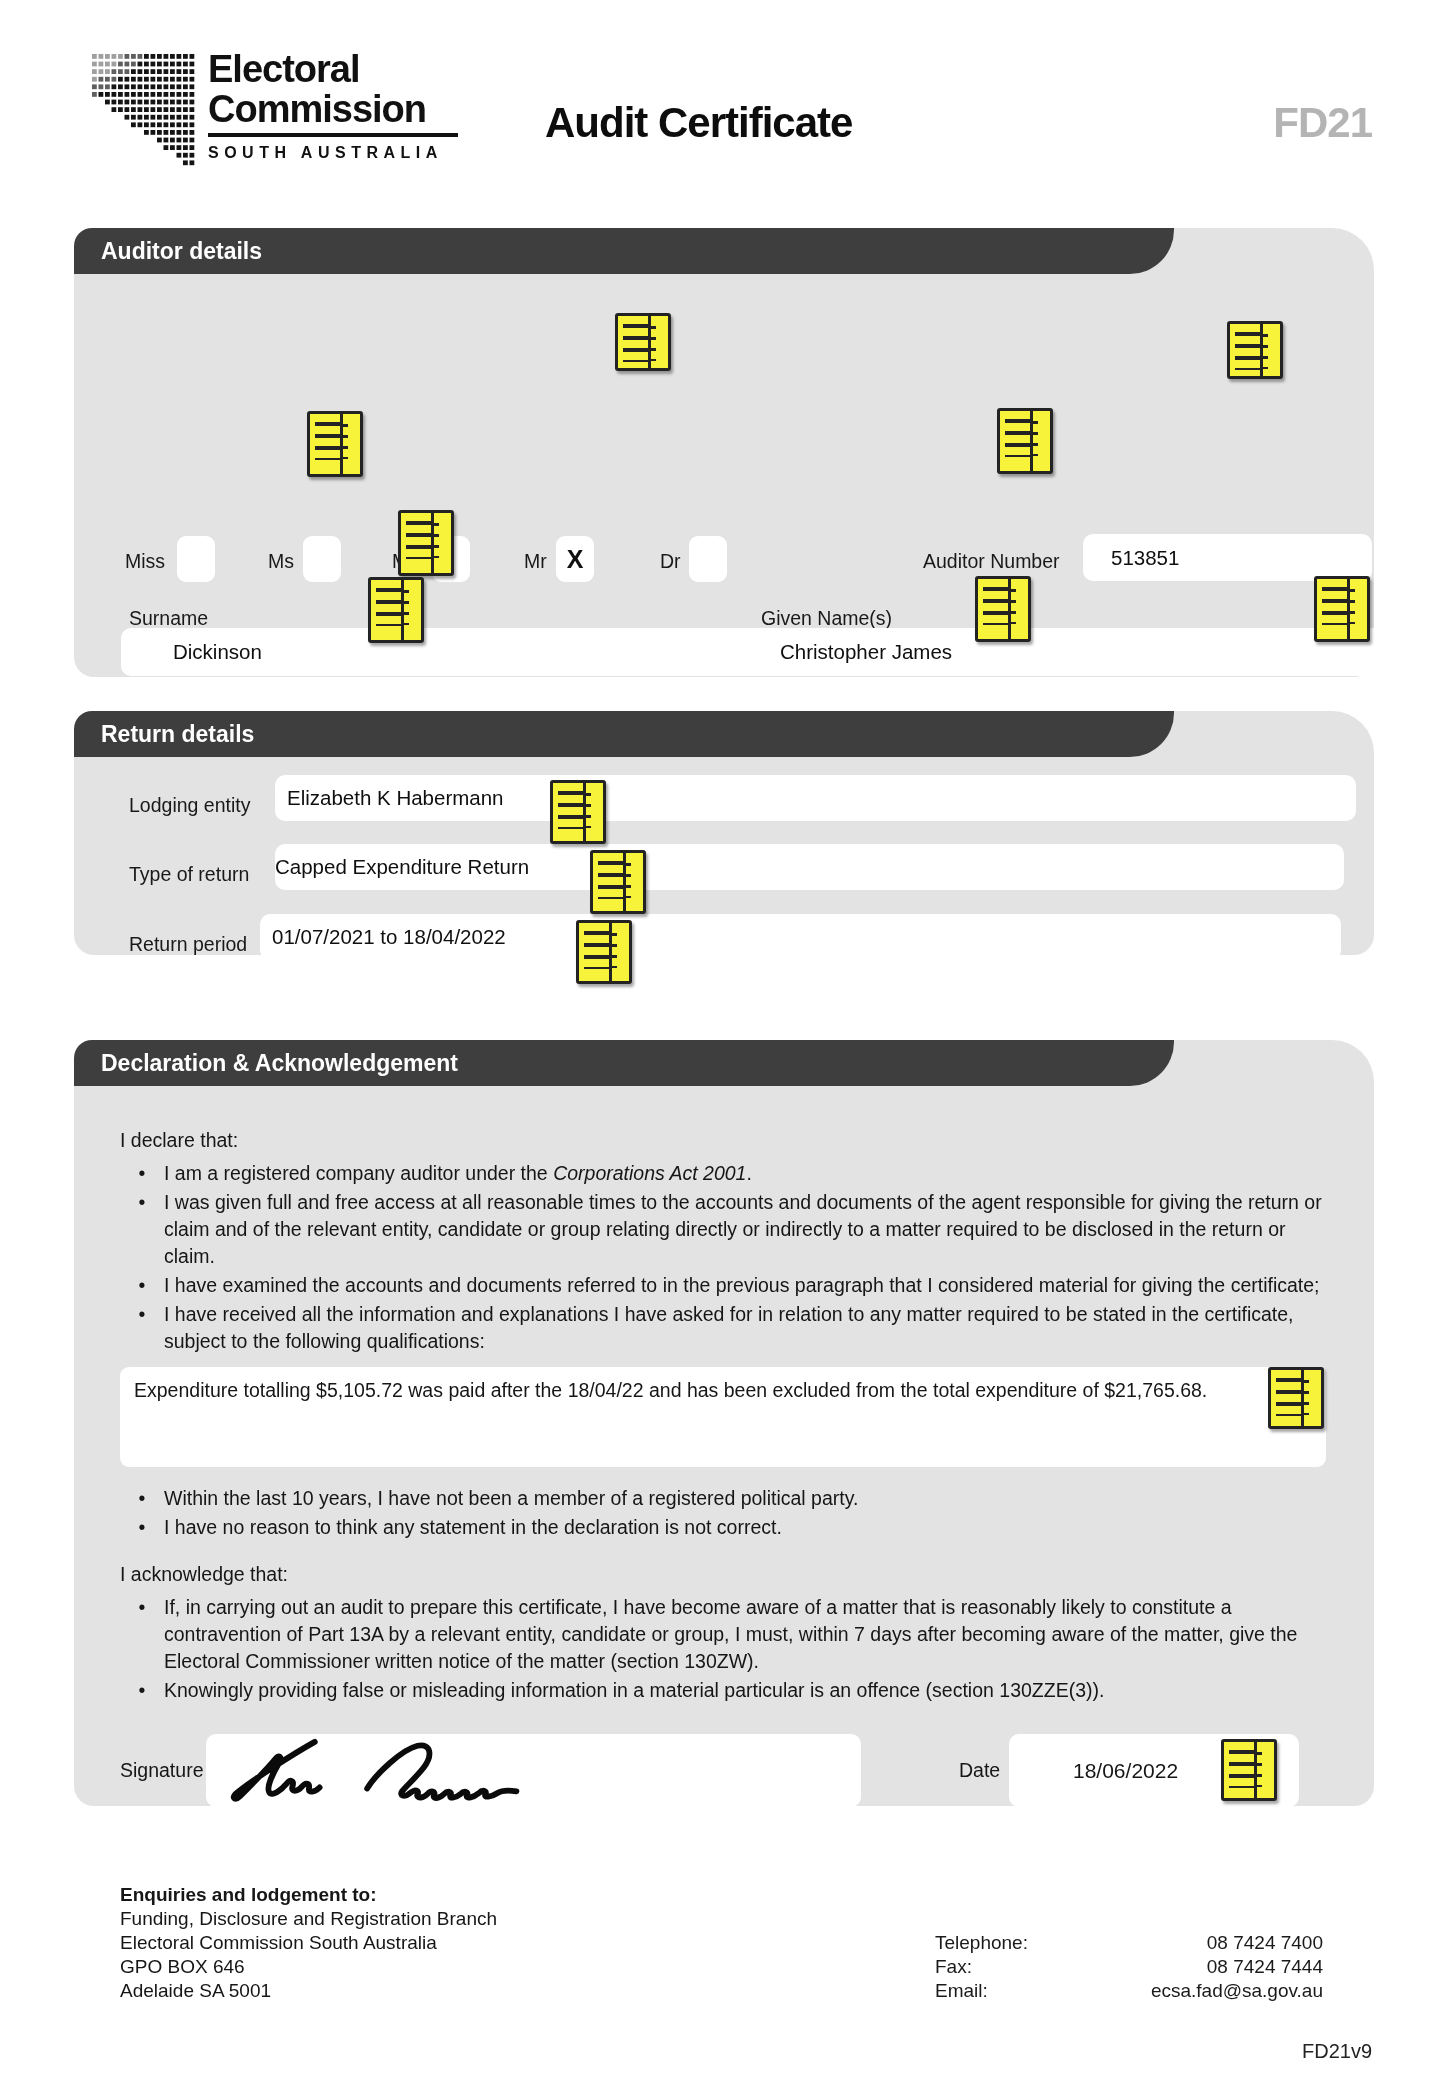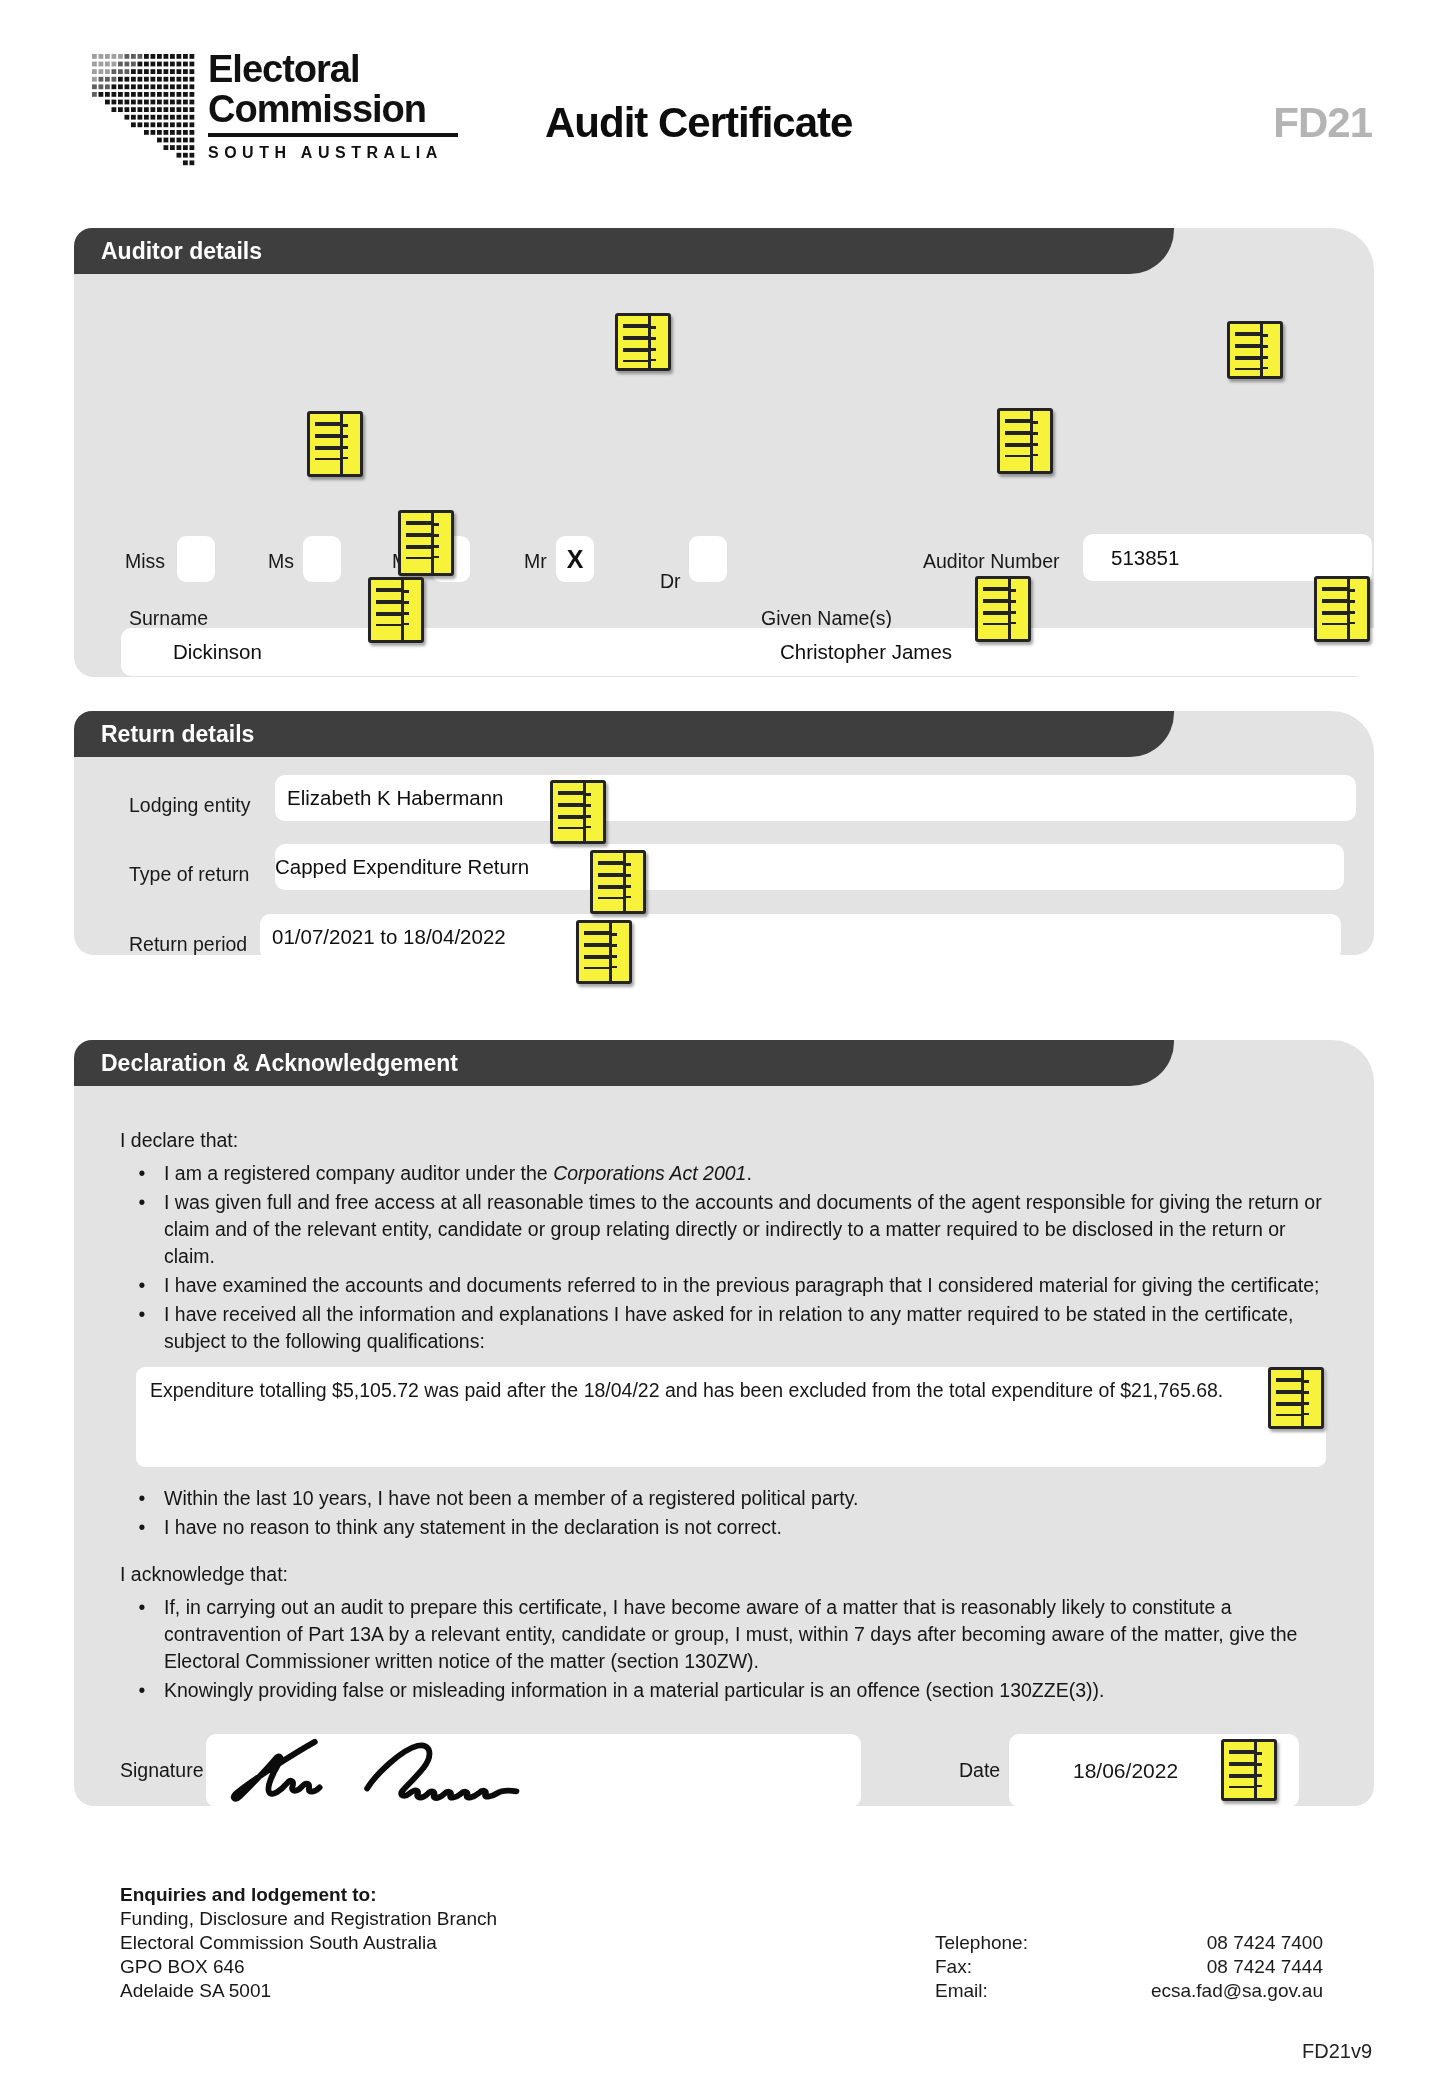--- a/index.html
+++ b/index.html
@@ -34,21 +34,21 @@
   .note::after{content:"";position:absolute;top:-1px;bottom:-1px;right:8px;width:9px;border-left:3px solid #232323;
         background:repeating-linear-gradient(to bottom,transparent 0 5px,#232323 5px 8px,transparent 8px 11px) left 6px/5px 40px no-repeat;}
 
   
   .p3-content{position:absolute;left:0;top:46px;width:1300px;padding:41px 48px 0 46px;box-sizing:border-box;
               font-size:19.5px;line-height:27px;color:#161616;}
   .intro{margin:0 0 6px 0;}
   .bullet{display:flex;margin:0 0 2px 0;}
   .bullet .dot{width:44px;text-align:center;flex:none;}
   .bullet .txt{flex:1;}
-  .qual-box{position:relative;background:#fff;border-radius:9px;margin:12px 0 18px 16px;height:100px;
+  .qual-box{position:relative;background:#fff;border-radius:9px;margin:12px 0 18px 0;height:100px;
             padding:10px 70px 0 14px;box-sizing:border-box;}
   .gap18{height:18px;}
   .sig-row{display:flex;align-items:center;margin-top:30px;}
   .sig-label{width:86px;flex:none;font-size:19.5px;}
   .sig-box{position:relative;width:655px;height:73px;background:#fff;border-radius:10px;flex:none;}
   .date-label{margin-left:98px;width:46px;flex:none;font-size:19.5px;}
   .date-box{position:relative;margin-left:4px;width:290px;height:73px;background:#fff;border-radius:10px;flex:none;
             display:flex;align-items:center;font-size:21px;padding-left:64px;box-sizing:border-box;}
 
   
@@ -255,21 +255,21 @@
         <span></span>
       </div>
     <span class="lab" style="left:318px;top:322px;">Mrs</span>
     <div class="cb" style="left:358px;top:308px;">
         <span></span>
       </div>
     <span class="lab" style="left:450px;top:322px;">Mr</span>
     <div class="cb" style="left:482px;top:308px;">
         <span>X</span>
       </div>
-    <span class="lab" style="left:586px;top:322px;margin-top:20px;">Dr</span>
+    <span class="lab" style="left:586px;top:322px;">Dr</span>
     <div class="cb" style="left:615px;top:308px;">
         <span></span>
       </div>
 
     <span class="lab" style="left:849px;top:322px;">Auditor Number</span>
     <div class="field" style="left:1009px;top:306px;width:261px;height:47px;padding-left:28px;">
       <span>513851</span>
     </div>
 
     <span class="lab" style="left:55px;top:379px;">Surname</span>

